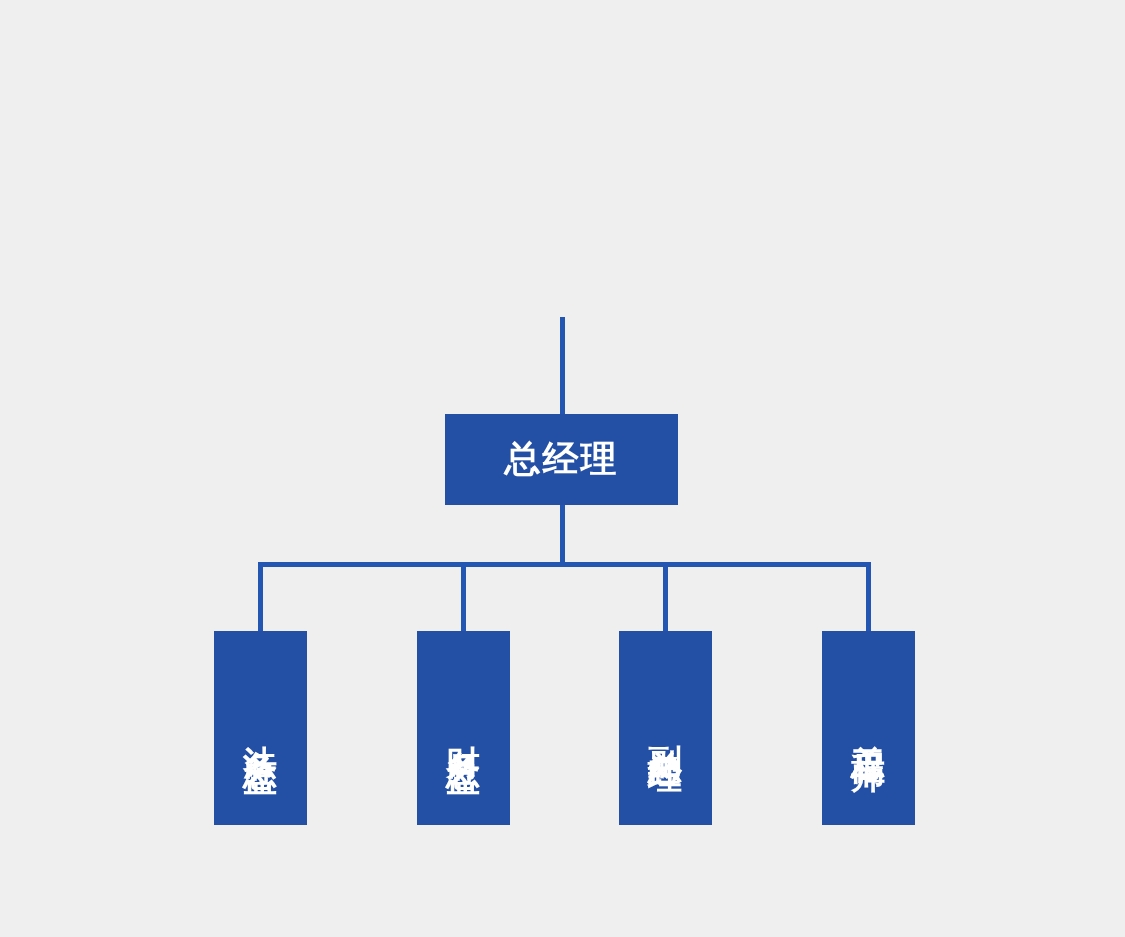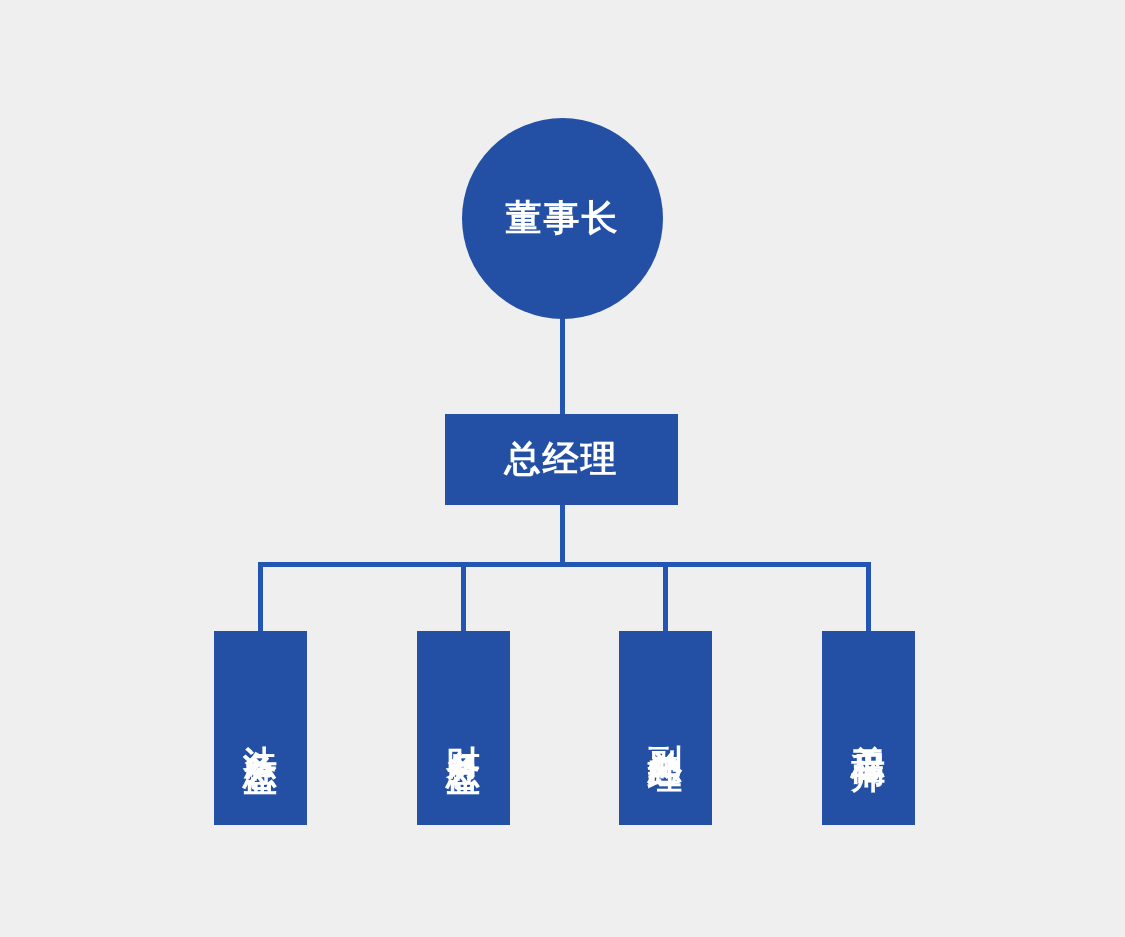--- a/index.html
+++ b/index.html
@@ -86,23 +86,20 @@
 <div class="canvas">
 
   <div class="connector conn-root-to-manager"></div>
   <div class="connector conn-manager-down"></div>
   <div class="connector conn-horizontal"></div>
   <div class="connector conn-drop-1"></div>
   <div class="connector conn-drop-2"></div>
   <div class="connector conn-drop-3"></div>
   <div class="connector conn-drop-4"></div>
 
-  <div class="node node-circle">
-    <span class="label">董事长</span>
-  </div>
 
   <div class="node node-rect">
     <span class="label">总经理</span>
   </div>
 
   <div class="node node-vert pos-1">
     <span class="vlabel">法务总监</span>
   </div>
   <div class="node node-vert pos-2">
     <span class="vlabel">财务总监</span>

